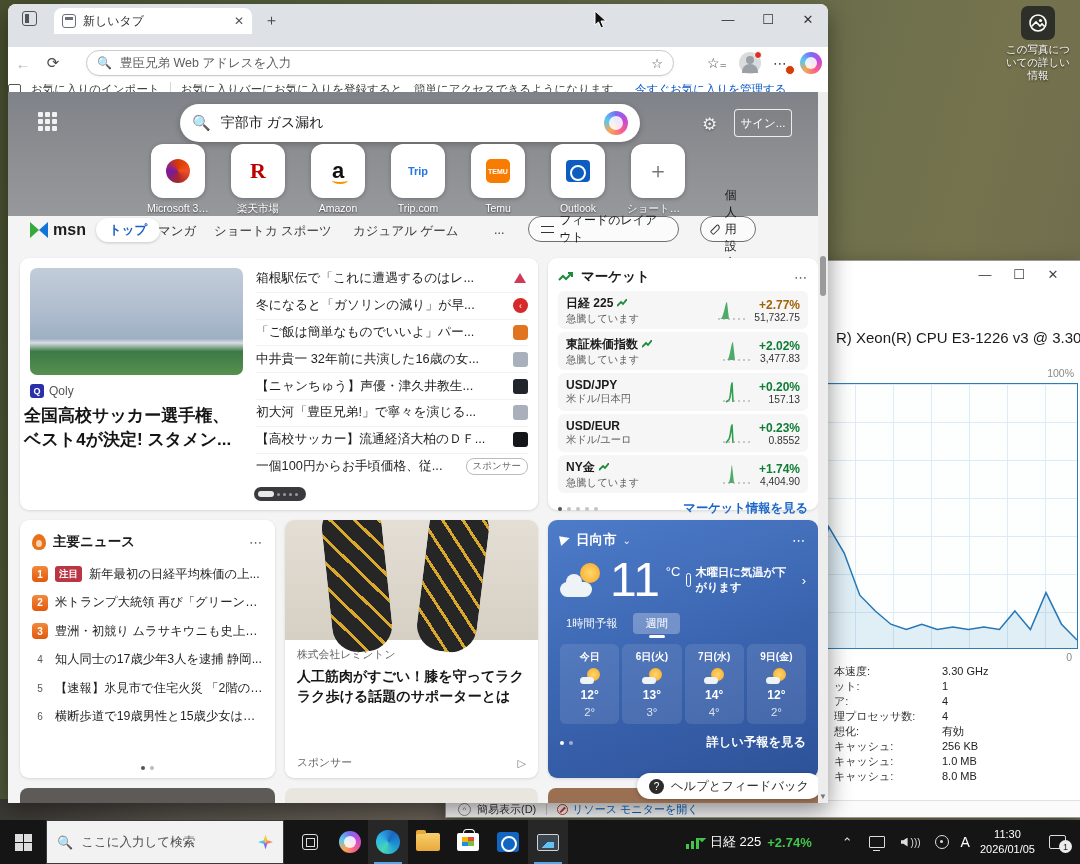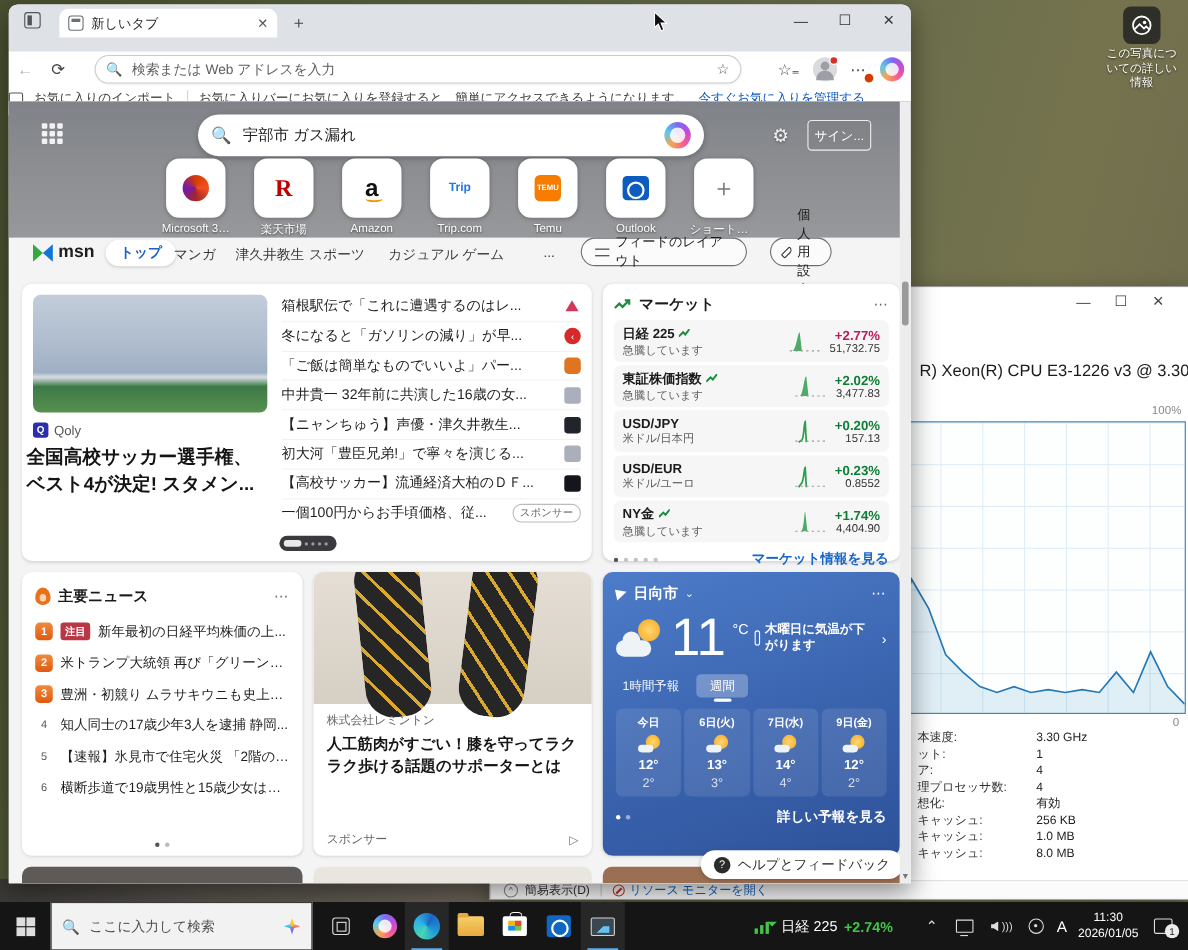--- a/index.html
+++ b/index.html
@@ -358,21 +358,21 @@
       <div class="wbtn">☐</div>
       <div class="wbtn">✕</div>
     </div>
   </div>
 
   <div class="toolbar">
     <span class="tb-ico dis">←</span>
     <span class="tb-ico">⟳</span>
     <div class="addr">
       <span class="mag">🔍</span>
-      <span class="ph ellip">検索または Web アドレスを入力</span>
+      <span class="ph ellip">豊臣兄弟 Web アドレスを入力</span>
       <span class="star">☆</span>
     </div>
     <div class="tb-right">
       <span class="fav-hub">☆₌</span>
       <span class="avatar">
           <span class="dot"></span>
         </span>
       <span class="more">⋯<span class="bdg"></span></span>
       <span class="copilot"></span>
     </div>
@@ -456,21 +456,21 @@
     <div class="abs msnrow">
       <div class="msnlogo">
         <span class="bfly">
             <i class="w1"></i>
             <i class="w2"></i>
           </span>
         <span class="t">msn</span>
       </div>
       <div class="navpill">トップ</div>
       <div class="navlink" style="left:150px">マンガ</div>
-      <div class="navlink" style="left:206px">津久井教生</div>
+      <div class="navlink" style="left:206px">ショートカ</div>
       <div class="navlink" style="left:273px">スポーツ</div>
       <div class="navlink" style="left:345px">カジュアル ゲーム</div>
       <div class="navlink" style="left:486px">...</div>
       <div class="msn-btn" style="left:520px">
         <span class="sliders"></span>
         <span>フィードのレイアウト</span>
       </div>
       <div class="msn-btn" style="left:692px">
         <span class="pen"></span>
         <span>個人用設定</span>
@@ -544,21 +544,21 @@
                 <path d="M0 7 L4 3 L6 5 L10 0" fill="none" stroke="#1d8a3c" stroke-width="1.8"></path>
               </svg>
             </div>
             <div class="sub ellip">急騰しています</div>
           </div>
         <svg class="spark" viewBox="0 0 32 24">
             <path d="M4 21 C8 21 9 4 11 4 L13 21 Z" fill="#2e9e4f" opacity=".85"></path>
             <line x1="2" y1="21" x2="30" y2="21" stroke="#999" stroke-dasharray="2 3"></line>
           </svg>
         <div>
-            <div class="chg" style="color:#be185d">+2.77%</div>
+            <div class="chg" style="color:#a16207">+2.77%</div>
             <div class="val">51,732.75</div>
           </div>
       </div>
       <div class="mrow">
         <div class="lft">
             <div class="nm">
               <span>東証株価指数</span>
               <svg width="10" height="8" viewBox="0 0 10 8">
                 <path d="M0 7 L4 3 L6 5 L10 0" fill="none" stroke="#1d8a3c" stroke-width="1.8"></path>
               </svg>

